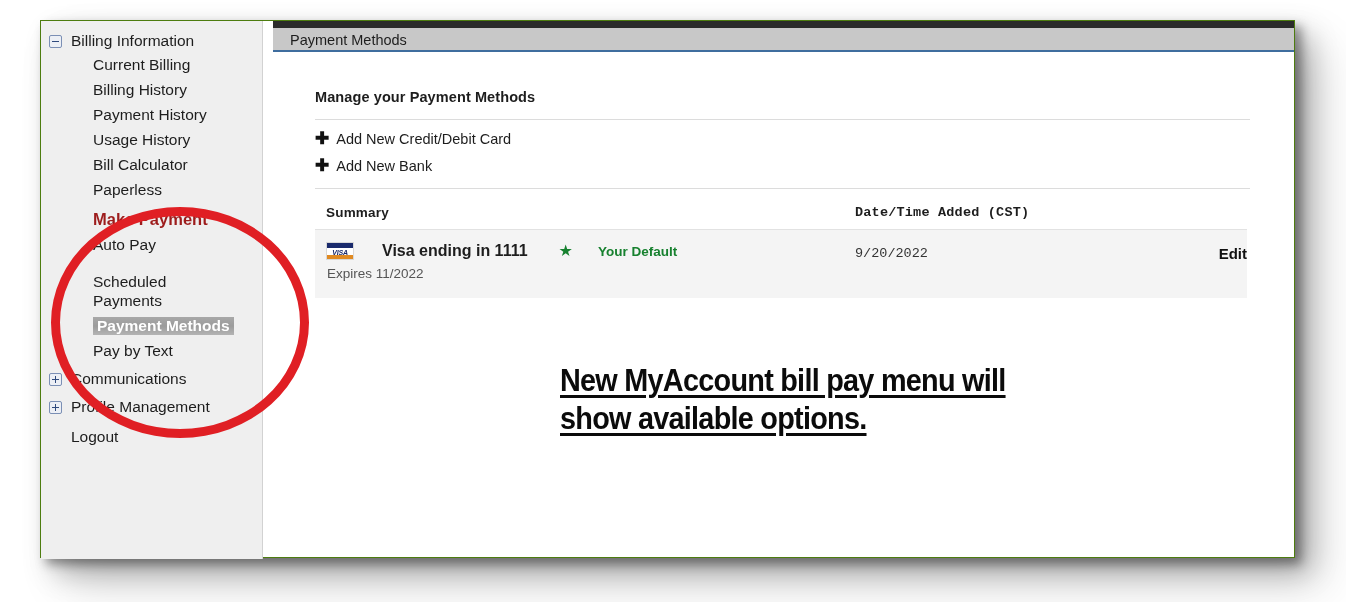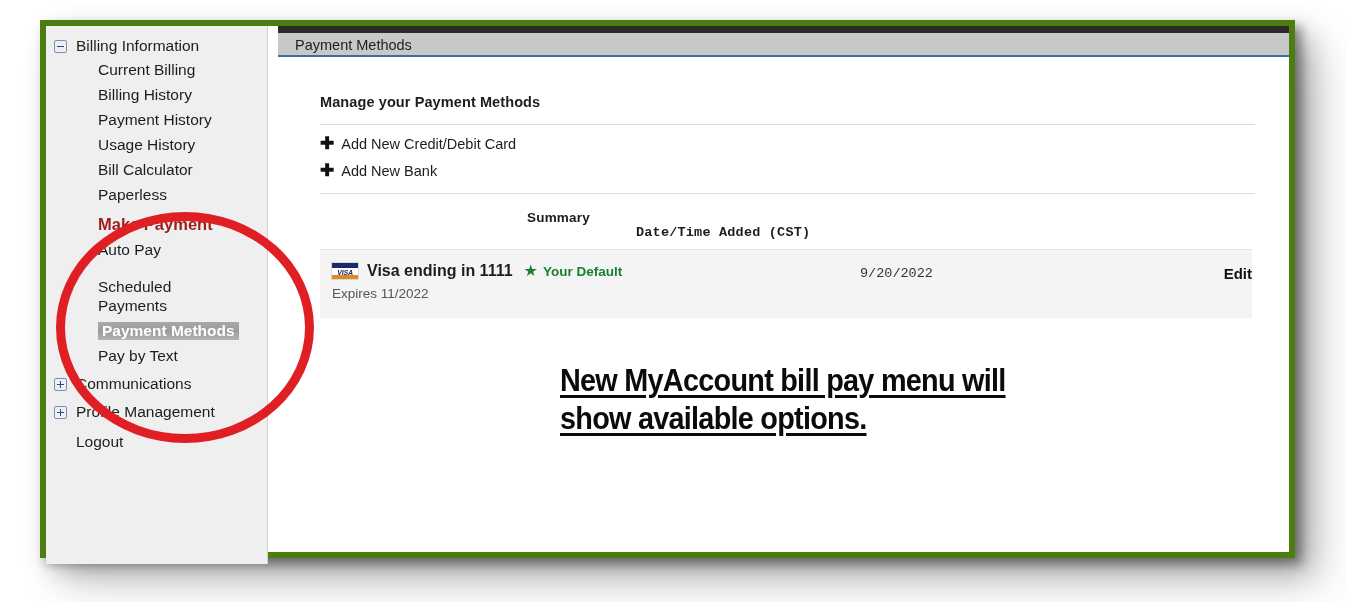--- a/index.html
+++ b/index.html
@@ -16,21 +16,21 @@
   }
 
   
   #app-window {
     position: absolute;
     left: 40px;
     top: 20px;
     width: 1255px;
     height: 538px;
     background: #ffffff;
-    border: 6px solid #4d7c0f;
+    border: 1px solid #4d7c0f;
     box-shadow: 6px 6px 10px rgba(0,0,0,0.38),
                 14px 14px 26px rgba(0,0,0,0.26),
                 26px 26px 44px rgba(0,0,0,0.16);
     box-sizing: border-box;
   }
 
   
   #sidebar {
     position: absolute;
     left: 0px;
@@ -191,23 +191,22 @@
     color: #111111;
   }
 
   
   #methods-table {
     margin-top: 16px;
     width: 932px;
   }
   .table-head {
     display: flex;
-    align-items: center;
+    align-items: flex-start;
     padding-bottom: 9px;
-    flex-direction: column;
   }
   .th {
     font-size: 13.5px;
     font-weight: bold;
     color: #1d1d1d;
     letter-spacing: 0.2px;
   }
   .col-summary { width: 540px; padding-left: 11px; box-sizing: border-box; }
   .col-date    { width: 300px; font-family: Liberation Mono, monospace; }
   .col-action  { width: 92px; text-align: right; }
@@ -215,20 +214,21 @@
   .table-row {
     display: flex;
     align-items: flex-start;
     background: #f4f4f4;
     border-top: 1px solid #e2e2e2;
     padding: 12px 0 17px 0;
   }
   .card-line1 {
     display: flex;
     align-items: center;
+    gap: 20px;
   }
   .visa-logo {
     width: 28px;
     height: 18px;
     margin-right: 8px;
     background: #ffffff;
     border: 1px solid #d8d8d8;
     box-sizing: border-box;
     position: relative;
     flex: 0 0 auto;

